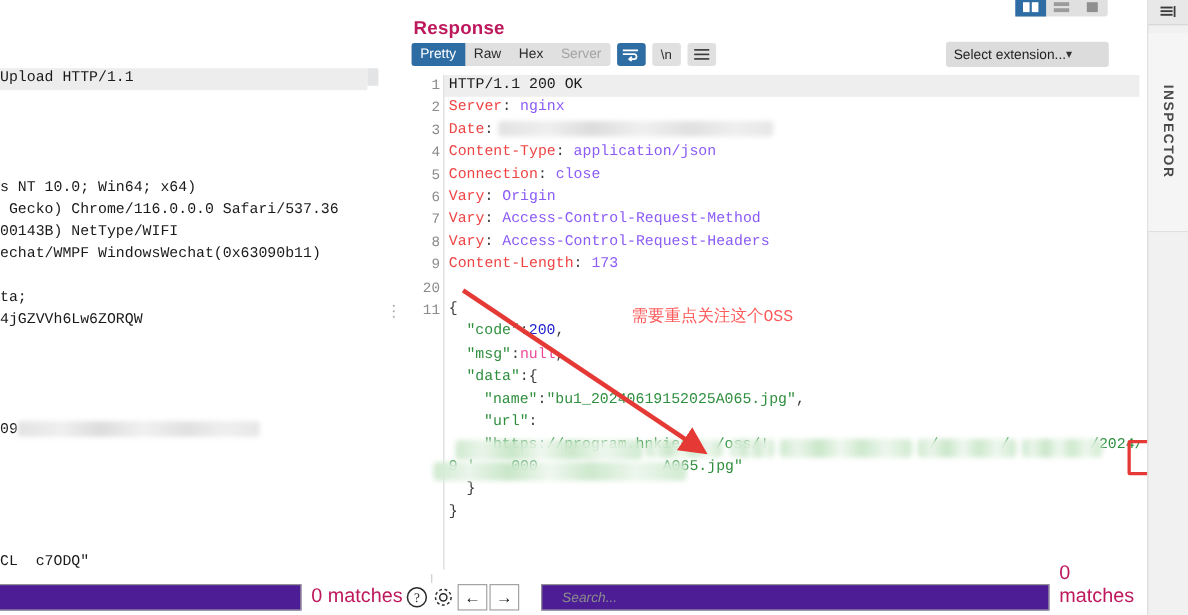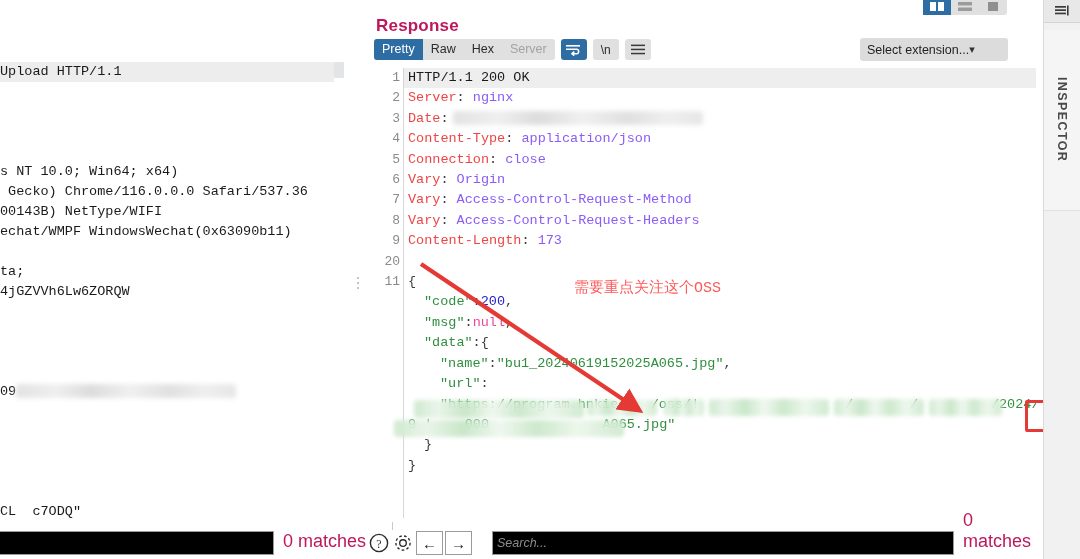--- a/index.html
+++ b/index.html
@@ -240,24 +240,24 @@
     position: absolute;
     left: 0; bottom: 0;
     width: 1044px; height: 37px;
     background: #ffffff;
     border-top: 1px solid #ffffff;
   }
   .search-box {
     position: absolute;
     height: 24px;
     border: 1px solid #9a9a9a;
-    background: #000000;
+    background: #4c1d95;
     box-sizing: border-box;
     display: flex; align-items: center;
-    padding: 0 4px;
+    padding: 0 18px;
     font-size: 12.5px;
     color: #8c8c8c;
     font-style: italic;
   }
   .search-left  { left: -1px; bottom: 4px; width: 275px; }
   .search-right { left: 492px; bottom: 4px; width: 462px; }
   .matches {
     position: absolute;
     font-size: 18px; color: #be185d; font-style: normal;
   }

